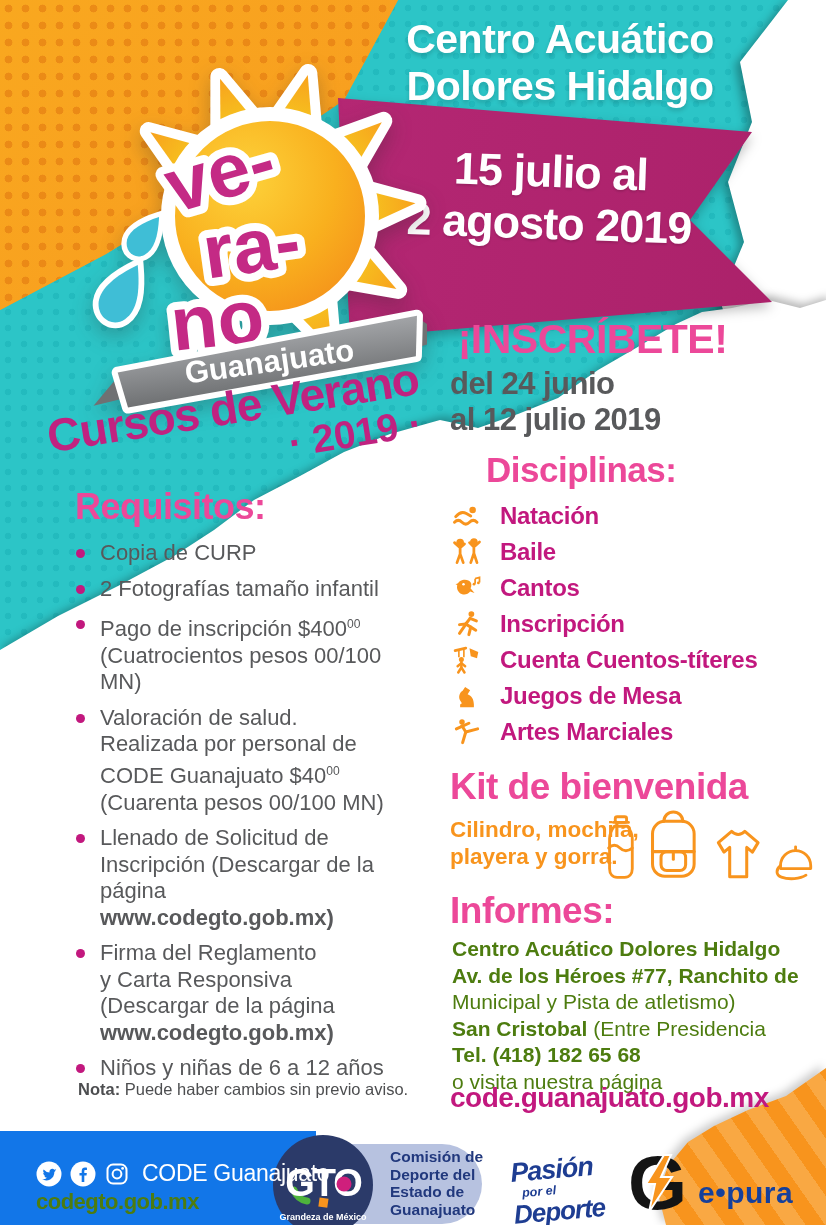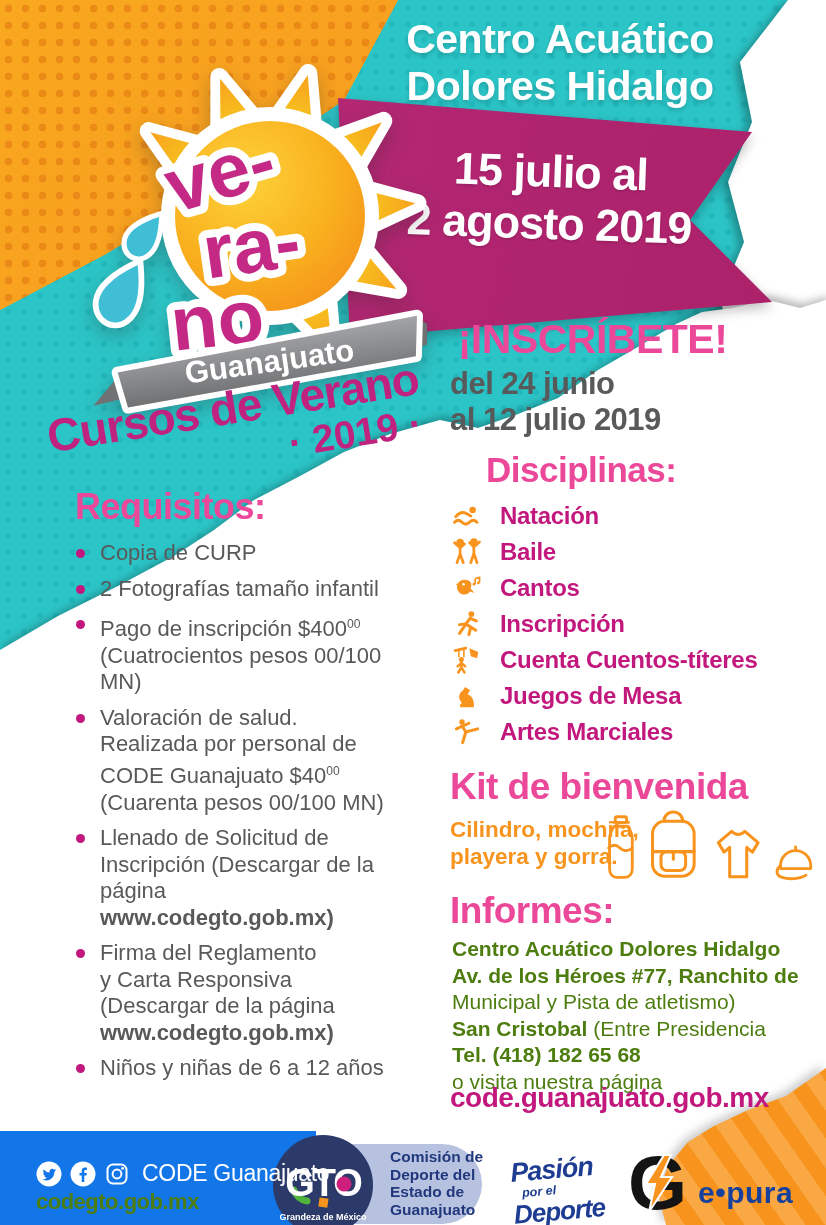--- a/index.html
+++ b/index.html
@@ -194,20 +194,23 @@
   <div class="h-teal" style="left:75px;top:486px;font-size:36px;">Requisitos:</div>
   <ul class="req-list">
     <li><span>Copia de CURP</span></li>
     <li><span>2 Fotografías tamaño infantil</span></li>
     <li><span>Pago de inscripción $400</span><sup>00</sup><br><span>(Cuatrocientos pesos 00/100</span><br><span>MN)</span></li>
     <li><span>Valoración de salud.</span><br><span>Realizada por personal de</span><br><span>CODE Guanajuato $40</span><sup>00</sup><br><span>(Cuarenta pesos 00/100 MN)</span></li>
     <li><span>Llenado de Solicitud de</span><br><span>Inscripción (Descargar de la</span><br><span>página</span><br><span class="b">www.codegto.gob.mx)</span></li>
     <li><span>Firma del Reglamento</span><br><span>y Carta Responsiva</span><br><span>(Descargar de la página</span><br><span class="b">www.codegto.gob.mx)</span></li>
     <li><span>Niños y niñas de 6 a 12 años</span></li>
   </ul>
+  <div class="note">
+    <span class="b">Nota:</span><span> Puede haber cambios sin previo aviso.</span>
+  </div>
 
   <div class="h-teal inscribete">¡INSCRÍBETE!</div>
   <div class="periodo">
     <div>del 24 junio</div>
     <div>al 12 julio 2019</div>
   </div>
 
   <div class="h-teal disc-h">Disciplinas:</div>
   <div class="disc-list">
     <div class="disc-row">

